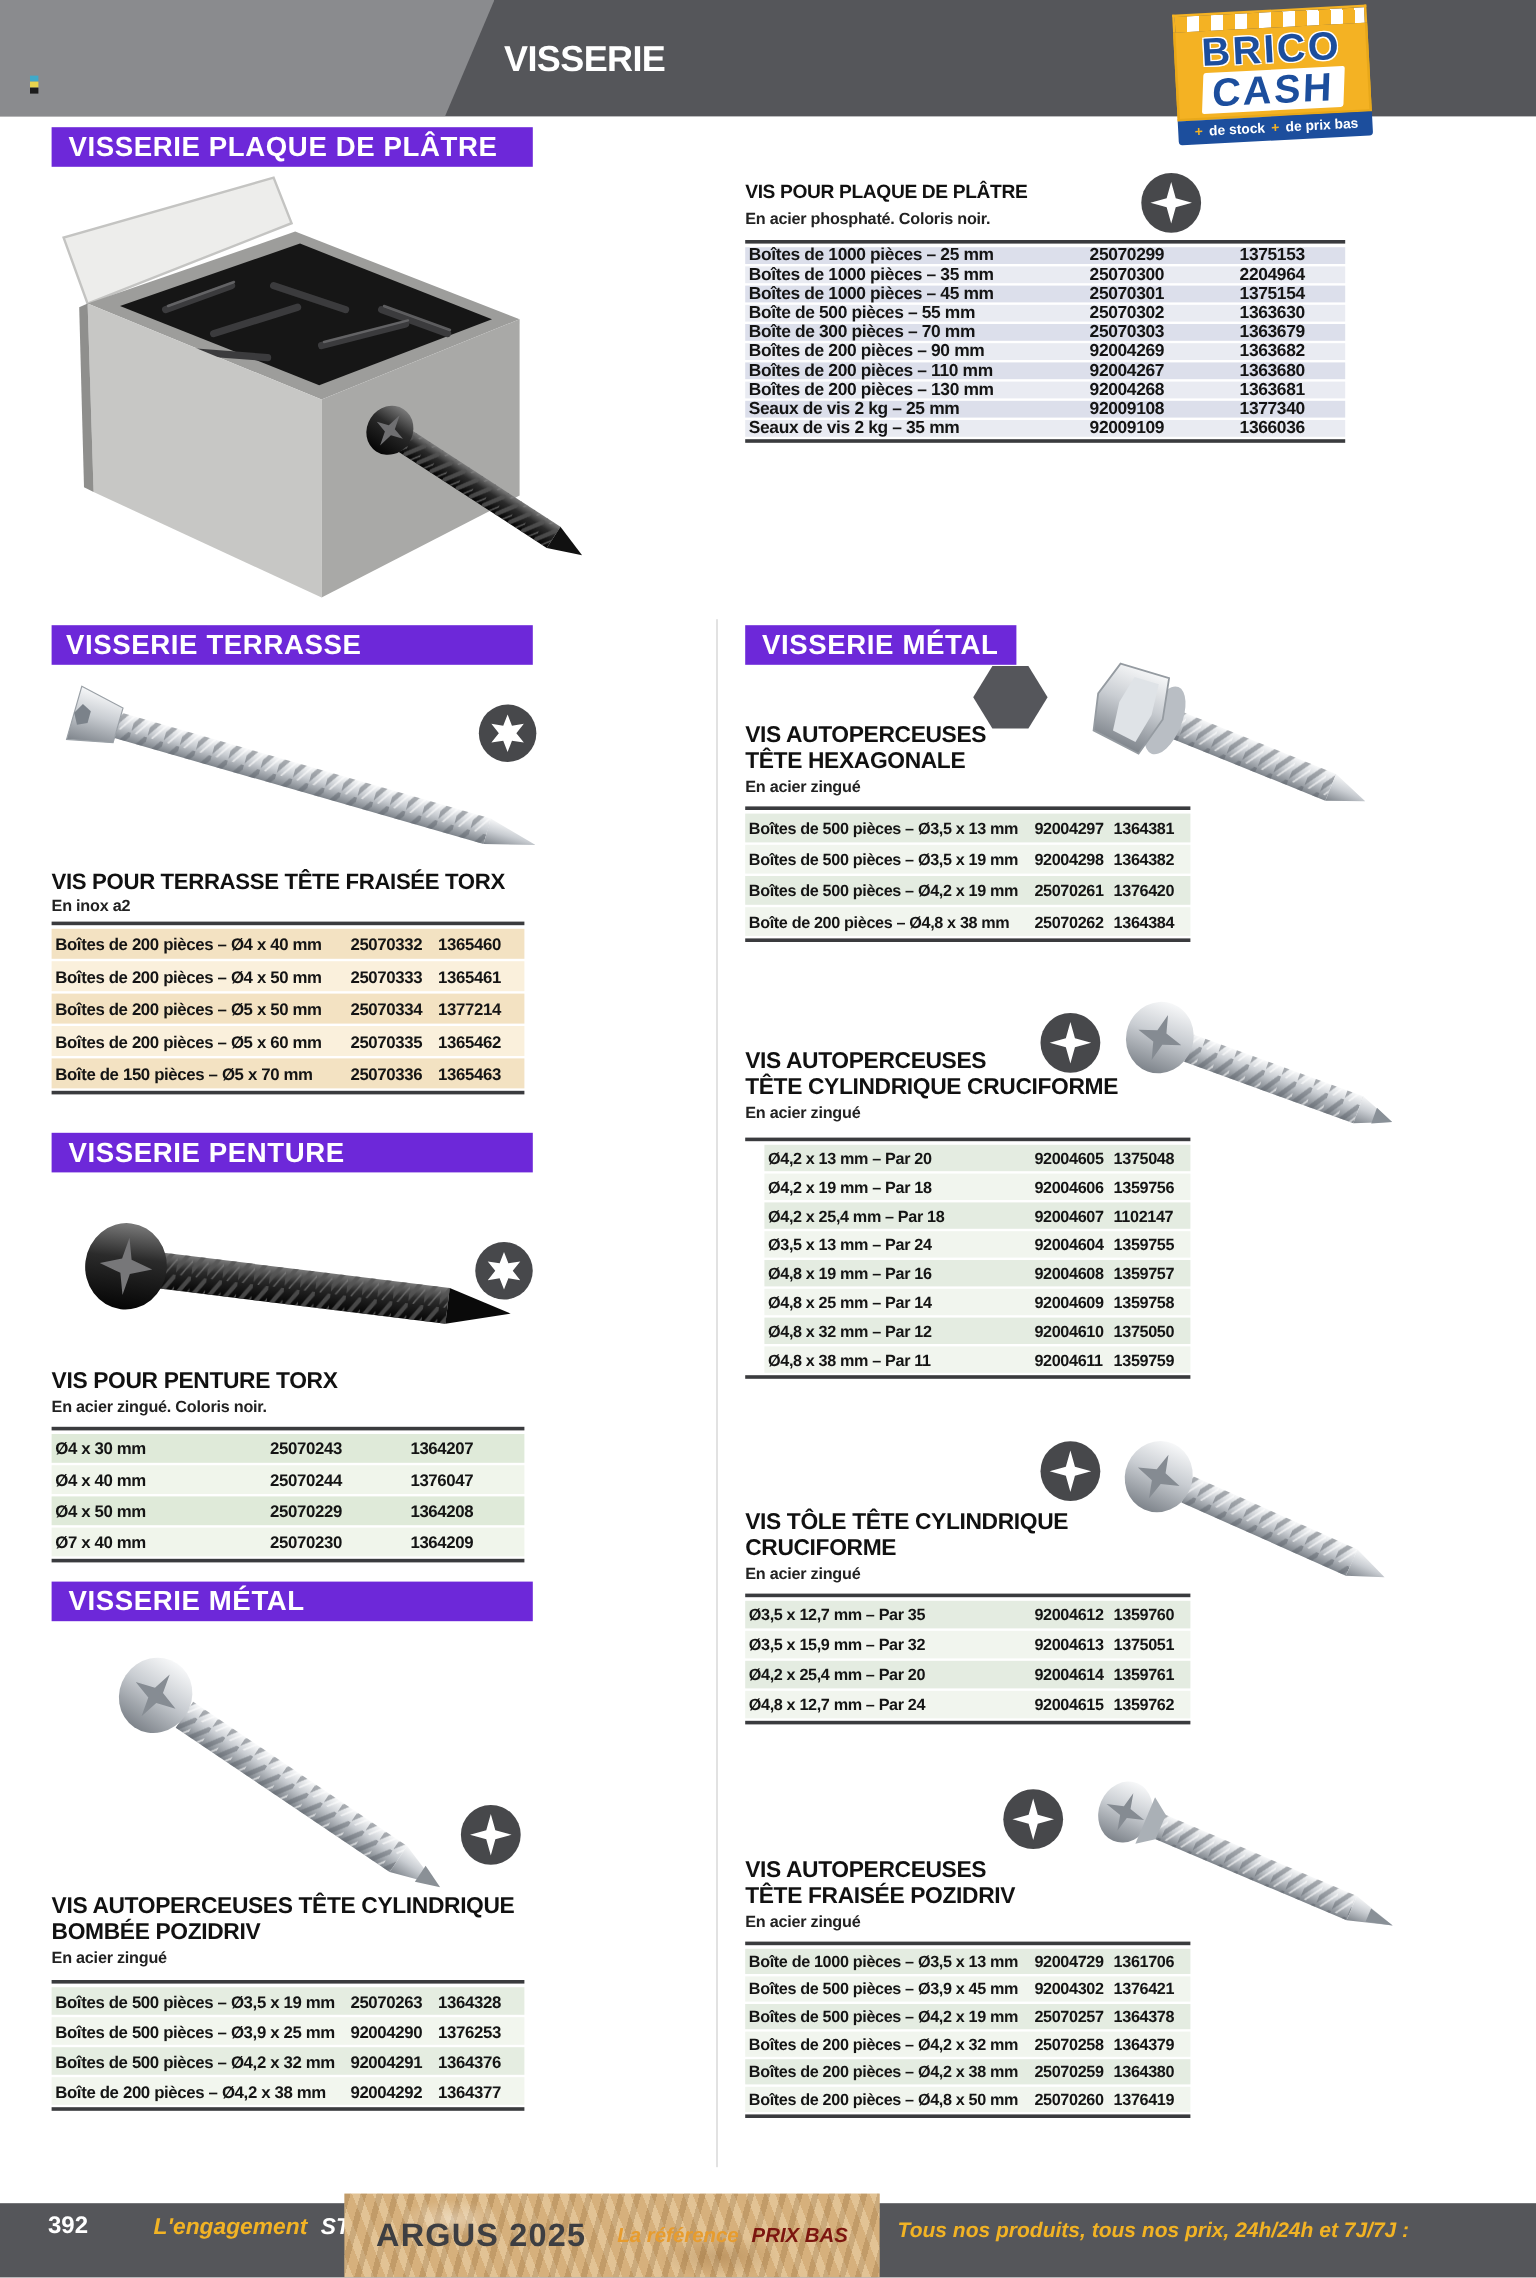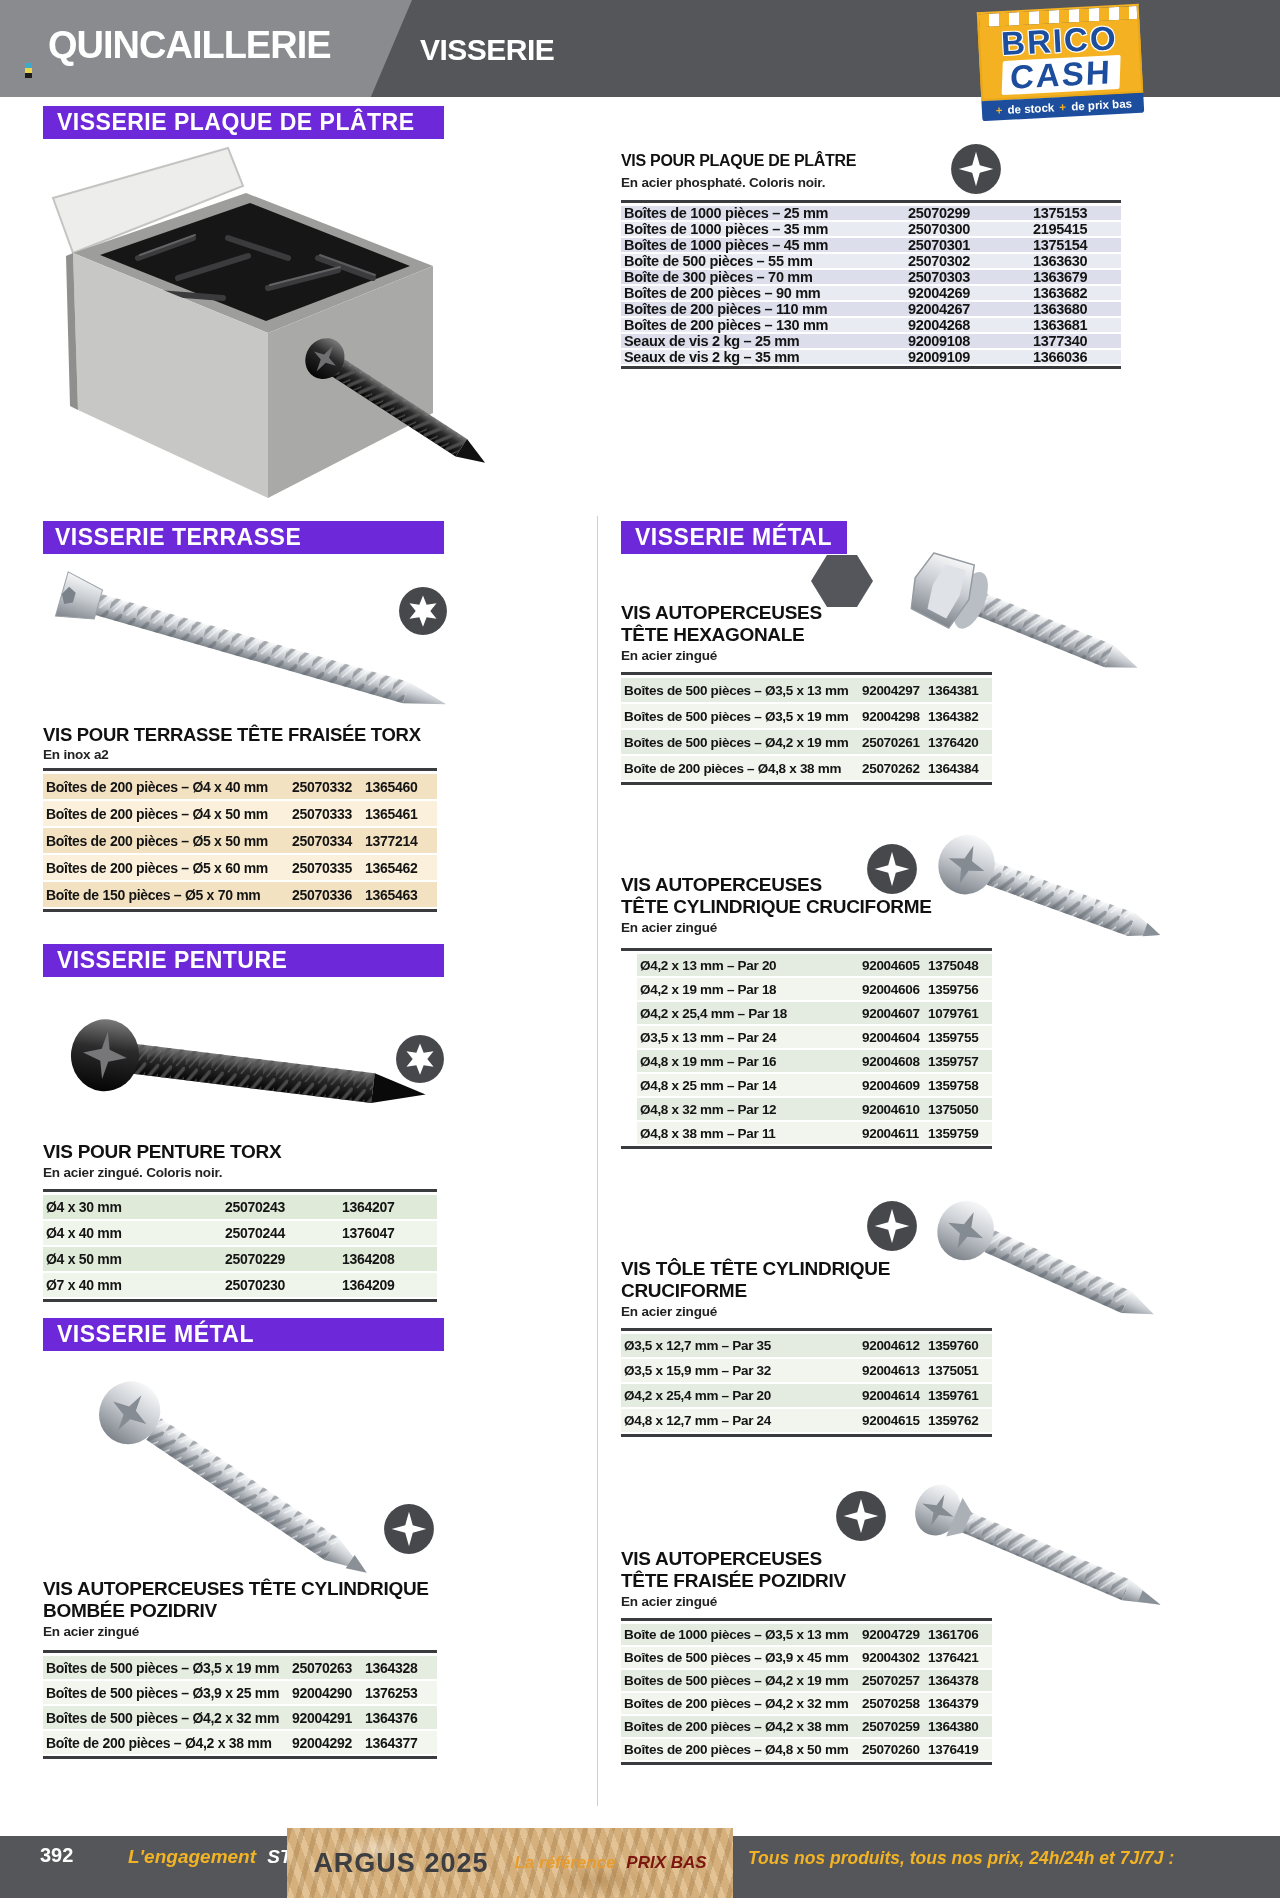--- a/index.html
+++ b/index.html
@@ -80,21 +80,20 @@
   .osb-ref .laref { color:#e79c2e; } .osb-ref .prixbas { color:#7c150f; padding-left:6px; }
   .f-tag { position:absolute; left:748px; top:12px; color:#f2b324; font-size:17.5px; font-weight:bold; font-style:italic; white-space:nowrap; }
 </style>
 </head>
 <body>
 
 <div class="page">
 
   <div class="hdr">
     <div class="hdr-light"></div>
-    <div class="q-title">QUINCAILLERIE</div>
     <div class="v-title">VISSERIE</div>
     <div class="regmark">
         <i></i>
         <i></i>
         <i></i>
       </div>
   </div>
 
   <div class="logo">
     <div class="logo-stripes"></div>
@@ -285,21 +284,21 @@
   <div class="psub" style="left:621px; top:175px;">En acier phosphaté. Coloris noir.</div>
   <div class="ptable table-plaque" style="left:621px; top:200px;">
       <div class="trow">
         <span class="tc tc-label">Boîtes de 1000 pièces – 25 mm</span>
         <span class="tc tc-code">25070299</span>
         <span class="tc tc-ref">1375153</span>
       </div>
       <div class="trow">
         <span class="tc tc-label">Boîtes de 1000 pièces – 35 mm</span>
         <span class="tc tc-code">25070300</span>
-        <span class="tc tc-ref">2195415</span>
+        <span class="tc tc-ref">2204964</span>
       </div>
       <div class="trow">
         <span class="tc tc-label">Boîtes de 1000 pièces – 45 mm</span>
         <span class="tc tc-code">25070301</span>
         <span class="tc tc-ref">1375154</span>
       </div>
       <div class="trow">
         <span class="tc tc-label">Boîte de 500 pièces – 55 mm</span>
         <span class="tc tc-code">25070302</span>
         <span class="tc tc-ref">1363630</span>
@@ -453,21 +452,21 @@
         <span class="tc tc-ref">1375048</span>
       </div>
       <div class="trow">
         <span class="tc tc-label">Ø4,2 x 19 mm – Par 18</span>
         <span class="tc tc-code">92004606</span>
         <span class="tc tc-ref">1359756</span>
       </div>
       <div class="trow">
         <span class="tc tc-label">Ø4,2 x 25,4 mm – Par 18</span>
         <span class="tc tc-code">92004607</span>
-        <span class="tc tc-ref">1079761</span>
+        <span class="tc tc-ref">1102147</span>
       </div>
       <div class="trow">
         <span class="tc tc-label">Ø3,5 x 13 mm – Par 24</span>
         <span class="tc tc-code">92004604</span>
         <span class="tc tc-ref">1359755</span>
       </div>
       <div class="trow">
         <span class="tc tc-label">Ø4,8 x 19 mm – Par 16</span>
         <span class="tc tc-code">92004608</span>
         <span class="tc tc-ref">1359757</span>

